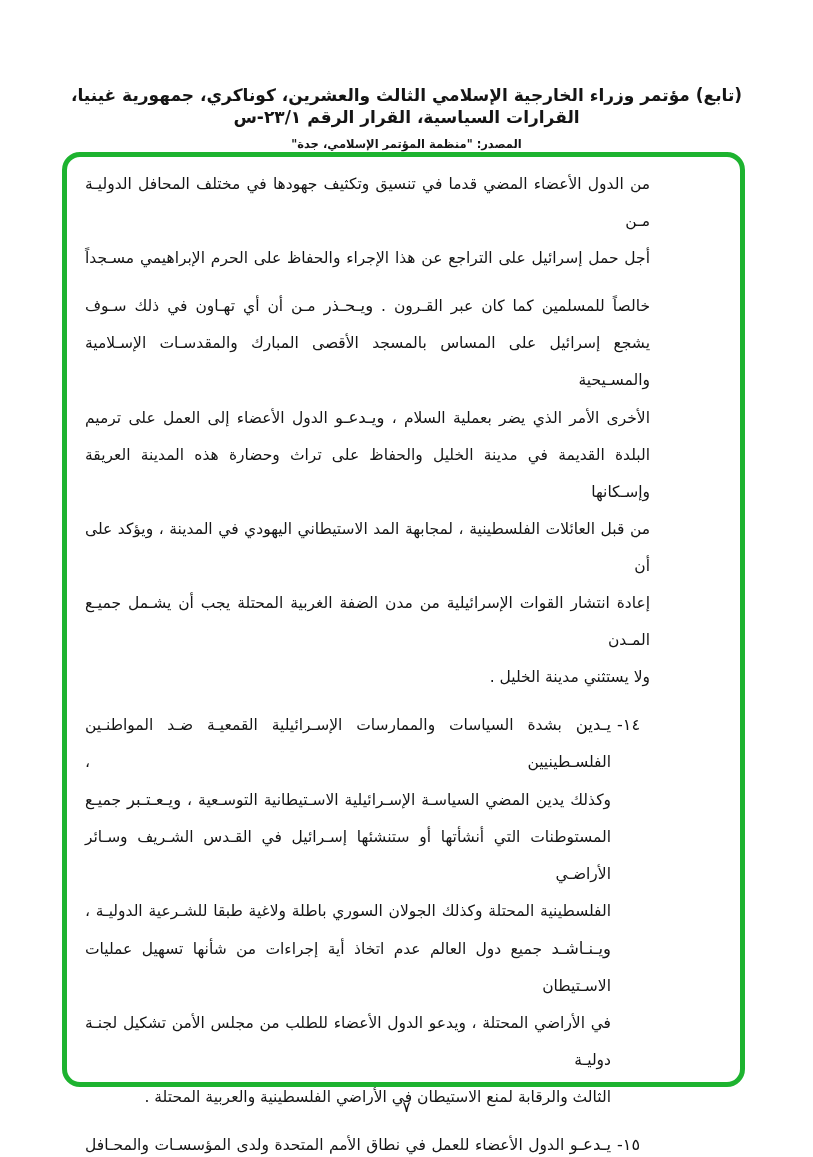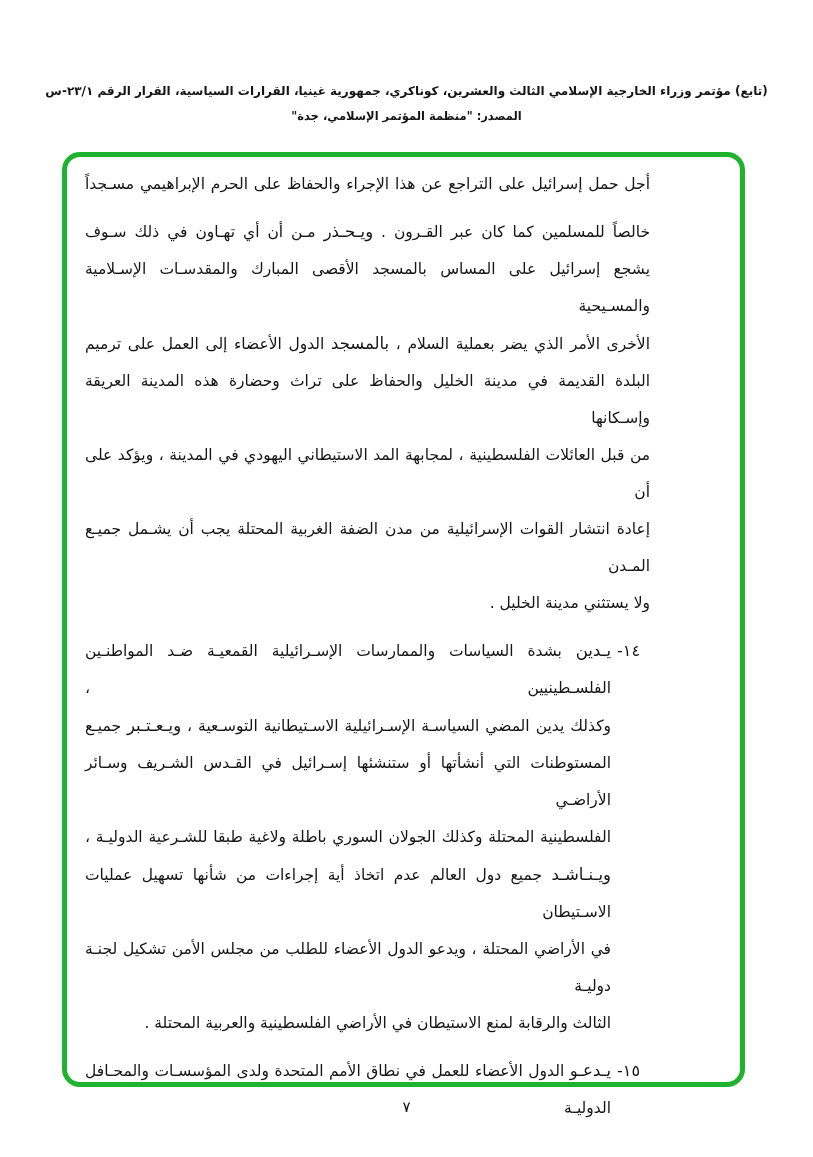--- a/index.html
+++ b/index.html
@@ -4,21 +4,21 @@
 <style>
   html,body{margin:0;padding:0;}
   body{
     width:813px;height:1157px;position:relative;background:#ffffff;
     font-family:"DejaVu Sans",sans-serif;color:#151515;overflow:hidden;
   }
   .doc-header{
     position:absolute;top:84px;left:0;width:100%;
     text-align:center;direction:rtl;
   }
-  .doc-header .h1{font-size:12px;font-weight:bold;letter-spacing:0;line-height:1.3;padding:0 38px;}
+  .doc-header .h1{font-size:17px;font-weight:bold;letter-spacing:0;line-height:1.3;padding:0 38px;}
   .doc-header .h2{font-size:11.5px;font-weight:bold;margin-top:9px;}
   .highlight-box{
     position:absolute;left:62px;top:152px;width:673px;height:925px;
     border:5px solid #1db32f;border-radius:18px;background:transparent;
   }
   .body-text{
     position:absolute;top:166px;right:150px;width:578px;
     direction:rtl;font-size:15.5px;line-height:37px;
   }
   .block{margin-bottom:10px;}
@@ -41,26 +41,27 @@
 
 <div class="doc-header">
   <div class="h1">(تابع) مؤتمر وزراء الخارجية الإسلامي الثالث والعشرين، كوناكري، جمهورية غينيا، القرارات السياسية، القرار الرقم ٢٣/١-س</div>
   <div class="h2">المصدر:  "منظمة المؤتمر الإسلامي، جدة"</div>
 </div>
 
 <div class="highlight-box" style="border-color: rgb(29, 179, 47);"></div>
 
 <div class="body-text">
     <div class="block plain">
+      <div class="line"><span>من الدول الأعضاء المضي قدما في تنسيق وتكثيف جهودها في مختلف المحافل الدوليـة  مـن</span></div>
       <div class="line"><span>أجل حمل إسرائيل على التراجع عن هذا الإجراء والحفاظ على الحرم الإبراهيمي مسـجداً</span></div>
     </div>
     <div class="block plain">
       <div class="line"><span>خالصاً للمسلمين كما كان عبر القـرون .  </span><span class="bold">ويـحـذر</span><span> مـن أن أي تهـاون في ذلك سـوف</span></div>
       <div class="line"><span>يشجع إسرائيل على المساس بالمسجد الأقصى المبارك والمقدسـات الإسـلامية والمسـيحية</span></div>
-      <div class="line"><span>الأخرى الأمر الذي يضر بعملية السلام ، </span><span class="bold">بالمسجد</span><span> الدول الأعضاء إلى العمل على  ترميم</span></div>
+      <div class="line"><span>الأخرى الأمر الذي يضر بعملية السلام ، </span><span class="bold">ويـدعـو</span><span> الدول الأعضاء إلى العمل على  ترميم</span></div>
       <div class="line"><span>البلدة القديمة في مدينة الخليل والحفاظ على تراث وحضارة هذه المدينة العريقة وإسـكانها</span></div>
       <div class="line"><span>من قبل العائلات الفلسطينية ، لمجابهة المد الاستيطاني اليهودي في المدينة ، ويؤكد على أن</span></div>
       <div class="line"><span>إعادة انتشار القوات الإسرائيلية من مدن الضفة الغربية المحتلة يجب أن يشـمل جميـع المـدن</span></div>
       <div class="line last"><span>ولا يستثني مدينة الخليل .</span></div>
     </div>
     <div class="block item">
       <span class="num">١٤-</span>
       <div class="line"><span class="bold">يـدين</span><span> بشدة السياسات والممارسات الإسـرائيلية القمعيـة ضـد المواطنـين الفلسـطينيين ،</span></div>
       <div class="line"><span>وكذلك يدين المضي السياسـة الإسـرائيلية الاسـتيطانية التوسـعية ، </span><span class="bold">ويـعـتـبر</span><span> جميـع</span></div>
       <div class="line"><span>المستوطنات التي أنشأتها أو ستنشئها إسـرائيل في القـدس الشـريف وسـائر الأراضـي</span></div>

